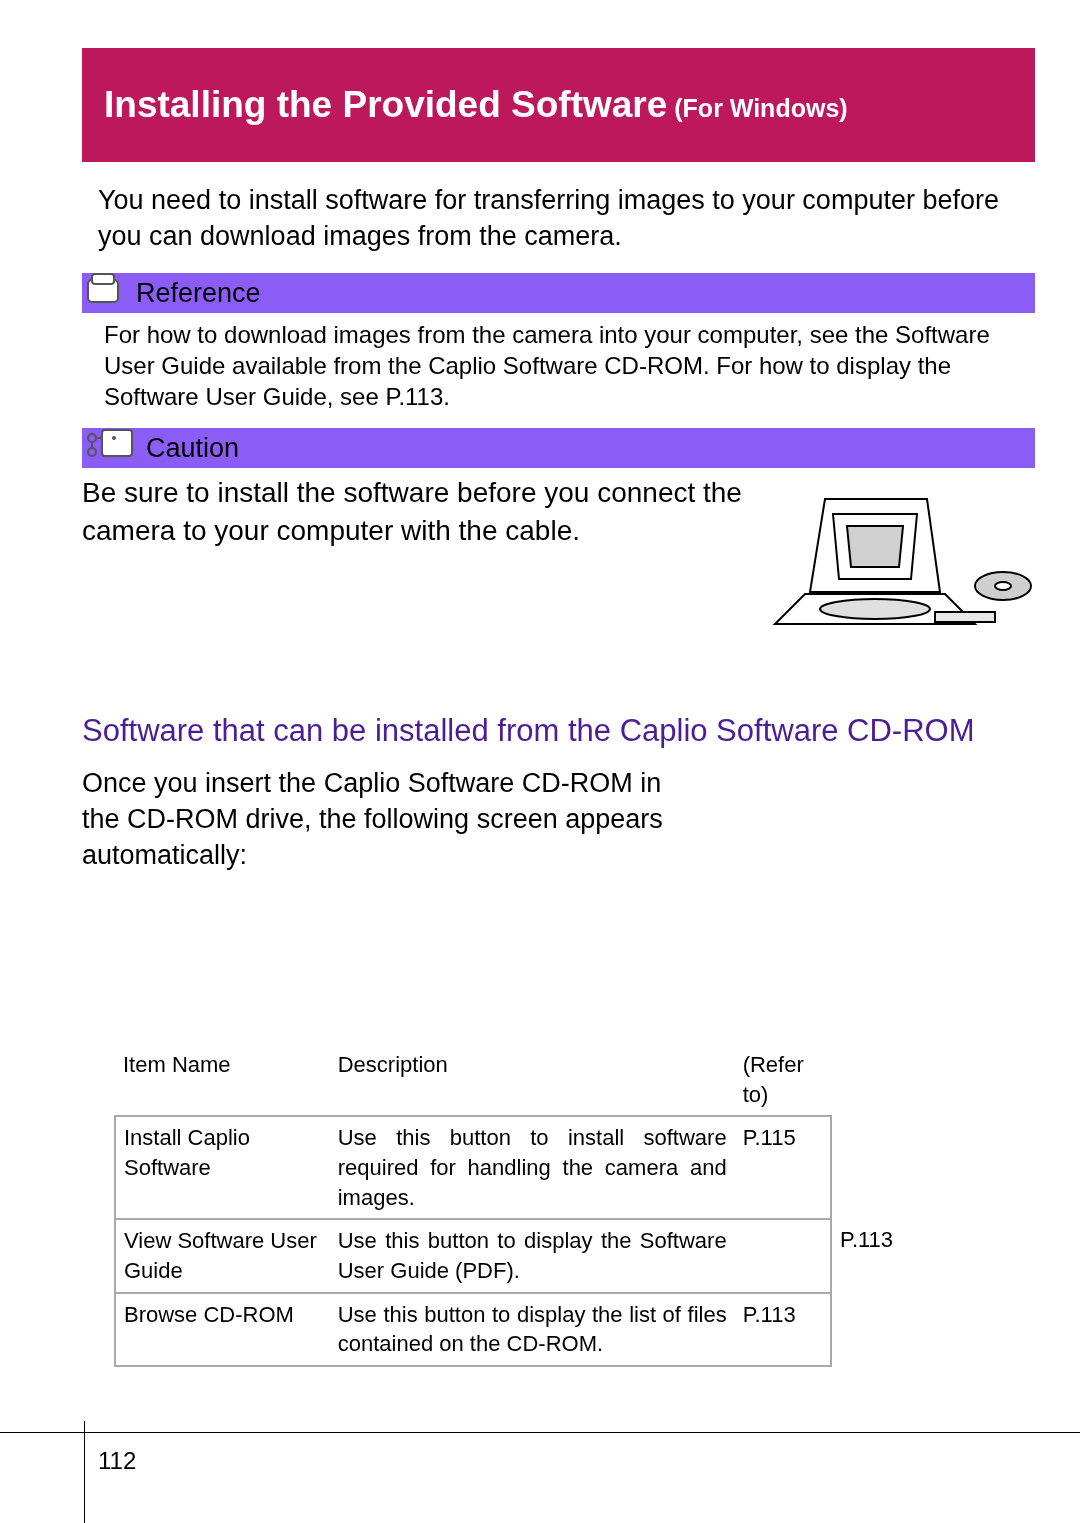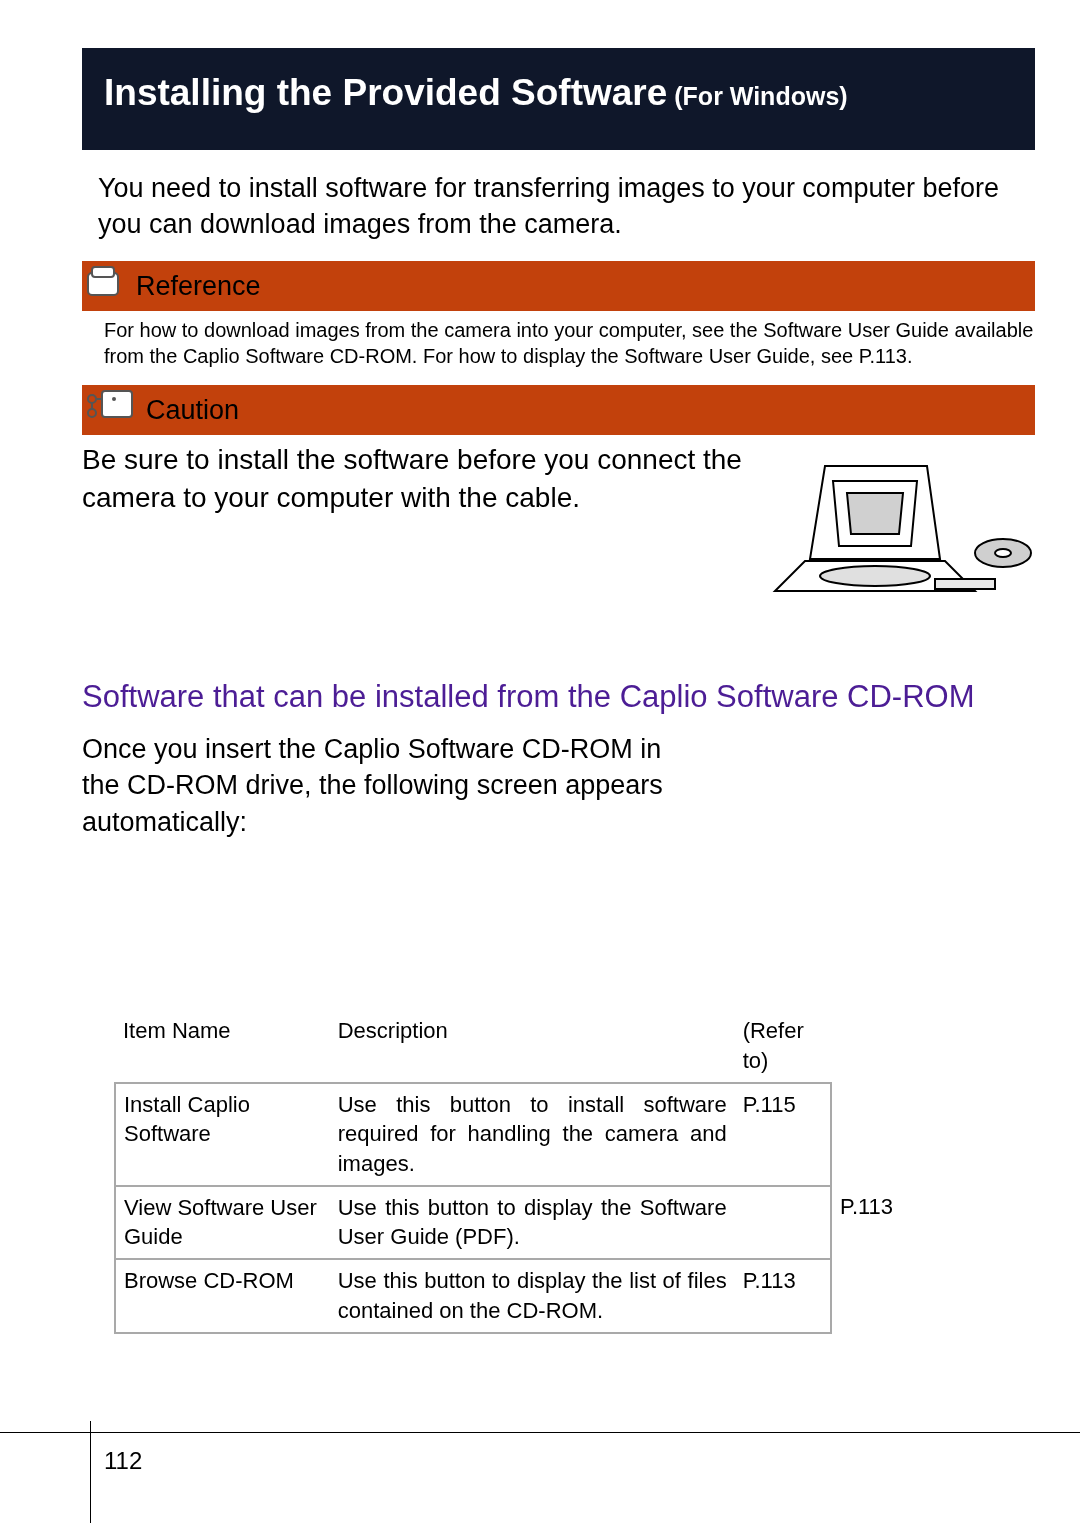--- a/index.html
+++ b/index.html
@@ -13,40 +13,40 @@
     box-sizing:border-box;
     font-size:27px;
     line-height:1.35;
   }
   .page{
     padding:48px 45px 0 82px;
     box-sizing:border-box;
     overflow:hidden;
   }
   .title-bar{
-    background:#0f172a;
+    background:#be185d;
     color:#fff;
-    padding:20px 22px 32px 22px;
+    padding:32px 22px 32px 22px;
     margin:0 0 20px 0;
   }
   .title-bar .t1{font-size:37px;font-weight:bold;}
   .title-bar .t2{font-size:25px;font-weight:bold;}
   .intro{margin:8px 0 18px 16px;}
   .callout-head{
-    background:#c2410c;
-    height:50px;
+    background:#8b5cf6;
+    height:40px;
     display:flex;
     align-items:center;
     margin:8px 0 6px 0;
   }
   .callout-head .icon{flex:0 0 auto;margin-right:6px;}
   .callout-head .label{font-size:27px;}
   .callout-body{
     margin:6px 0 16px 22px;
-    font-size:20px;
+    font-size:24px;
     line-height:1.3;
   }
   .caution-row{display:flex;align-items:flex-start;}
   .caution-text{flex:1;font-size:28px;line-height:1.35;margin-right:10px;}
   .laptop-wrap{flex:0 0 270px;}
   .section-h{
     font-size:31px;
     color:#4c1d95;
     margin:48px 0 14px 0;
     line-height:1.25;
@@ -61,21 +61,21 @@
   .c-desc{width:470px;}
   .c-ref{width:85px;border-right:2px solid #a9a9a9;}
   .refcol{width:80px;border:none !important;padding-left:10px;}
   .foot-line{
     position:absolute;
     left:0;right:0;bottom:90px;
     border-top:1px solid #000;
   }
   .pgnum{
     position:absolute;
-    left:104px;bottom:46px;
+    left:98px;bottom:46px;
     font-size:24px;
   }
   .pgnum::before{
     content:"";
     position:absolute;
     left:-14px;top:-24px;bottom:-46px;
     border-left:1px solid #000;
   }
 </style>
 </head>

